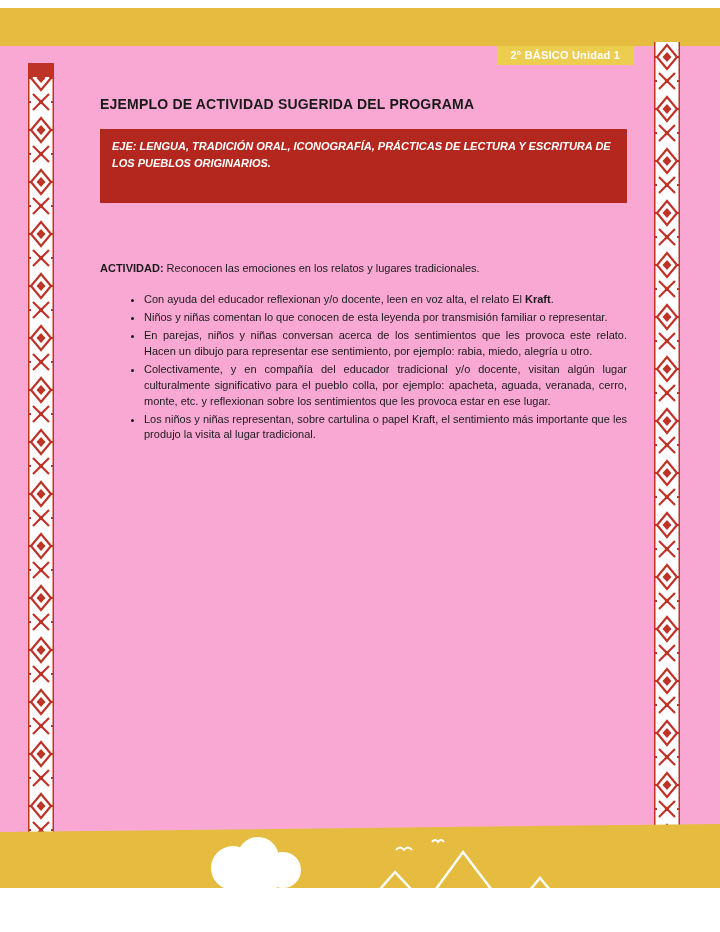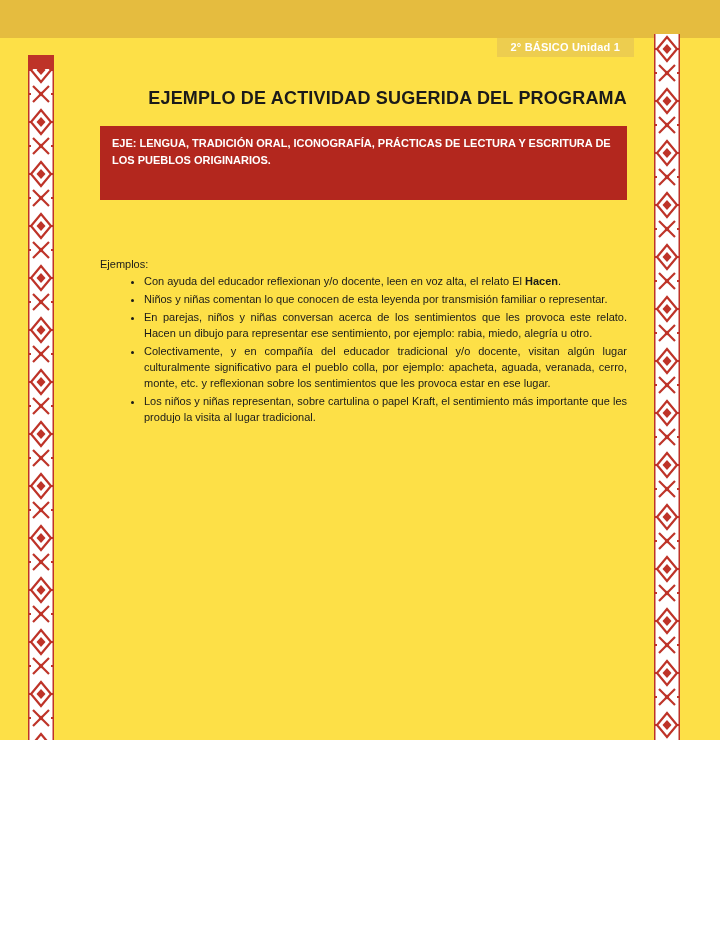--- a/index.html
+++ b/index.html
@@ -1,21 +1,21 @@
 <!DOCTYPE html>
 <html><head>
 <meta charset="utf-8">
 <style>
   html, body { margin: 0; padding: 0; background: #ffffff; }
   .canvas {
     position: relative;
     width: 720px;
-    height: 740px;
-    margin: 0 auto;
-    background: #fde047;
+    height: 880px;
+    margin: 8px auto;
+    background: #f9a8d4;
     overflow: hidden;
     font-family: "Liberation Sans", sans-serif;
     color: #1a1a1a;
   }
 
   
   .top-band {
     position: absolute;
     top: 0; left: 0; right: 0;
     height: 38px;
@@ -45,35 +45,35 @@
 
   
   .content {
     position: absolute;
     left: 100px;
     top: 88px;
     width: 527px;
   }
   .page-title {
     margin: 0 0 17px 0;
-    text-align: right;
-    font-size: 18px;
+    text-align: left;
+    font-size: 14px;
     font-weight: bold;
     letter-spacing: .2px;
   }
   .eje-banner {
     background: #b3271e;
     color: #ffffff;
     font-weight: bold;
     font-size: 11px;
     line-height: 1.5;
     padding: 9px 14px 32px 12px;
     margin: 0 0 58px 0;
   }
-  .eje-banner p { margin: 0; }
+  .eje-banner p { margin: 0; font-style: italic; }
   .actividad {
     margin: 0 0 15px 0;
     font-size: 11px;
     line-height: 1.45;
   }
   .ejemplos {
     margin: 0 0 4px 0;
     font-size: 11px;
   }
   ul.bullets {
@@ -152,25 +152,25 @@
   </div>
 
   <div class="content">
 
     <h1 class="page-title">EJEMPLO DE ACTIVIDAD SUGERIDA DEL PROGRAMA</h1>
 
     <div class="eje-banner">
       <p>EJE: LENGUA, TRADICIÓN ORAL, ICONOGRAFÍA, PRÁCTICAS DE LECTURA Y ESCRITURA DE LOS PUEBLOS ORIGINARIOS.</p>
     </div>
 
-
-    <p class="ejemplos">Ejemplos:</p>
+    <p class="actividad"><strong>ACTIVIDAD:</strong><span> Reconocen las emociones en los relatos y lugares tradicionales.</span></p>
+
 
     <ul class="bullets">
-      <li><span>Con ayuda del educador reflexionan y/o docente, leen en voz alta, el relato El </span><strong>Hacen</strong><span>.</span></li>
+      <li><span>Con ayuda del educador reflexionan y/o docente, leen en voz alta, el relato El </span><strong>Kraft</strong><span>.</span></li>
       <li><span>Niños y niñas comentan lo que conocen de esta leyenda por transmisión familiar o representar.</span><strong></strong><span></span></li>
       <li><span>En parejas, niños y niñas conversan acerca de los sentimientos que les provoca este relato. Hacen un dibujo para representar ese sentimiento, por ejemplo: rabia, miedo, alegría u otro.</span><strong></strong><span></span></li>
       <li><span>Colectivamente, y en compañía del educador tradicional y/o docente, visitan algún lugar culturalmente significativo para el pueblo colla, por ejemplo: apacheta, aguada, veranada, cerro, monte, etc. y reflexionan sobre los sentimientos que les provoca estar en ese lugar.</span><strong></strong><span></span></li>
       <li><span>Los niños y niñas representan, sobre cartulina o papel Kraft, el sentimiento más importante que les produjo la visita al lugar tradicional.</span><strong></strong><span></span></li>
     </ul>
 
   </div>
 
   <div class="footer">
     <svg width="720" height="120" viewBox="0 0 720 120" xmlns="http://www.w3.org/2000/svg">

